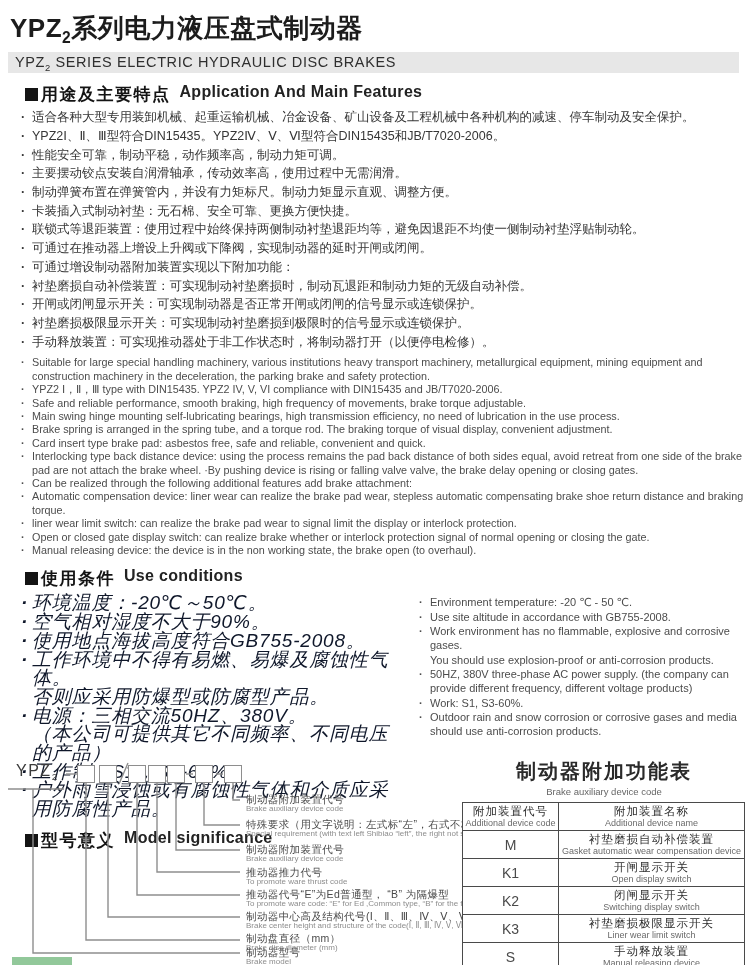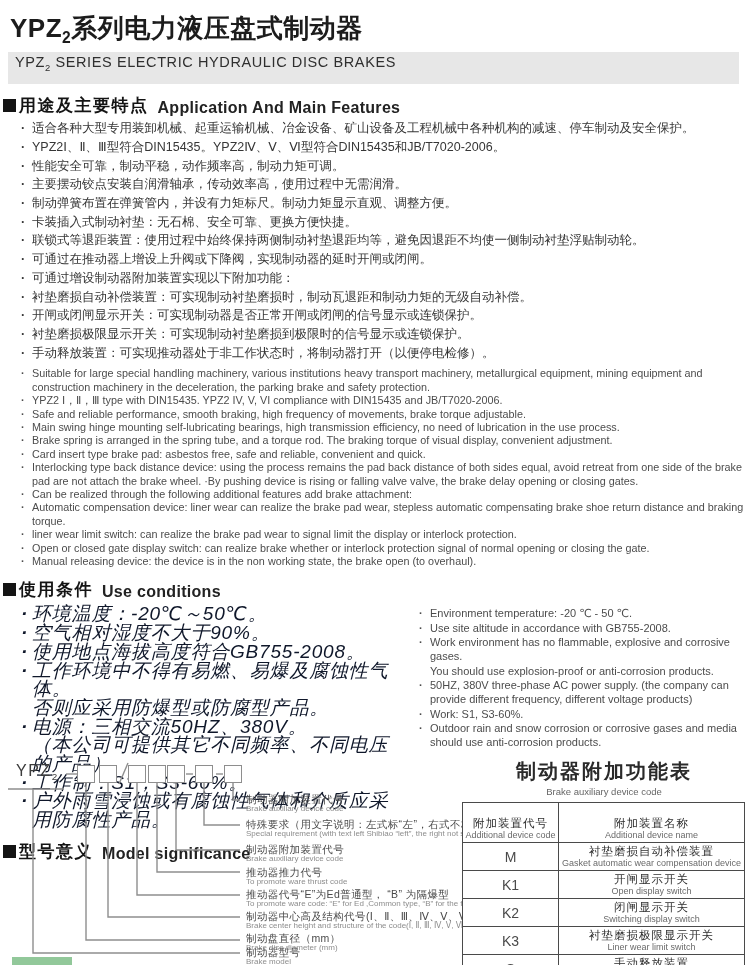--- a/index.html
+++ b/index.html
@@ -3,26 +3,26 @@
 <meta charset="utf-8">
 <style>
   * { margin:0; padding:0; box-sizing:border-box; }
   html,body { width:747px; height:965px; background:#fff; overflow:hidden;
     font-family:"Liberation Sans","DejaVu Sans",sans-serif; position:relative; }
   .page { position:relative; width:747px; height:965px; background:#fff; }
 
   
   .title { padding:11px 0 0 10px; font-size:26px; font-weight:bold; color:#1c1c1c; letter-spacing:0.5px; }
   .title sub { font-size:60%; }
-  .subtitle-bar { margin:5px 8px 0 8px; height:32px; line-height:21px; background:#e7e7e7;
+  .subtitle-bar { margin:5px 8px 0 8px; height:21px; line-height:21px; background:#e7e7e7;
     font-size:14.5px; color:#2f2f2f; padding-left:7px; letter-spacing:0.6px; }
   .subtitle-bar sub { font-size:65%; }
 
   
-  .sec-head { margin:10px 0 2px 3px; display:flex; align-items:flex-end; }
+  .sec-head { margin:10px 0 2px 25px; display:flex; align-items:flex-start; }
   .sq { display:inline-block; width:13px; height:13px; background:#141414; margin-right:3px; align-self:center; }
   .sec-cn { font-size:17px; font-weight:bold; color:#141414; letter-spacing:1.5px; }
   .sec-en { font-size:16px; font-weight:bold; color:#222; margin-left:9px; letter-spacing:0.3px; }
 
   
   .list { padding-left:21px; }
   .li { display:flex; }
   .li::before { content:"\00B7"; font-weight:bold; flex:none; width:11px; }
   .li.cont::before { content:""; }
   .feat-cn .li { font-size:12.5px; line-height:18.7px; color:#363636; }
@@ -48,21 +48,21 @@
 
   
   .aux { position:absolute; left:462px; top:0; width:284px; background:#fff; z-index:2; }
   .aux-title { text-align:center; font-size:20px; font-weight:bold; color:#2a2a2a; letter-spacing:2px; }
   .aux-sub { text-align:center; font-size:9.5px; color:#666; margin-top:1px; }
   table.aux-t { border-collapse:collapse; width:283px; margin-top:5px; }
   .aux-t td { border:1px solid #4a4a4a; text-align:center; vertical-align:middle; padding:2px 1px; }
   .aux-t .c1 { width:96px; }
   .aux-t thead td { height:27px; }
   .aux-t tbody td { height:28px; }
-  .hd-cn { font-size:11.5px; color:#2e2e2e; letter-spacing:1px; line-height:13px;margin-top:12px; }
+  .hd-cn { font-size:11.5px; color:#2e2e2e; letter-spacing:1px; line-height:13px; }
   .hd-en { font-size:9px; color:#6a6a6a; line-height:10px; }
   .code { font-size:14px; color:#4a4a4a; }
   .nm-cn { font-size:11.5px; color:#2e2e2e; letter-spacing:1px; line-height:13px; }
   .nm-en { font-size:9px; color:#6a6a6a; line-height:10px; }
 
   .green-bar { position:absolute; left:12px; top:957px; width:60px; height:8px; background:#92c89a; }
 </style>
 </head>
 <body>
 

